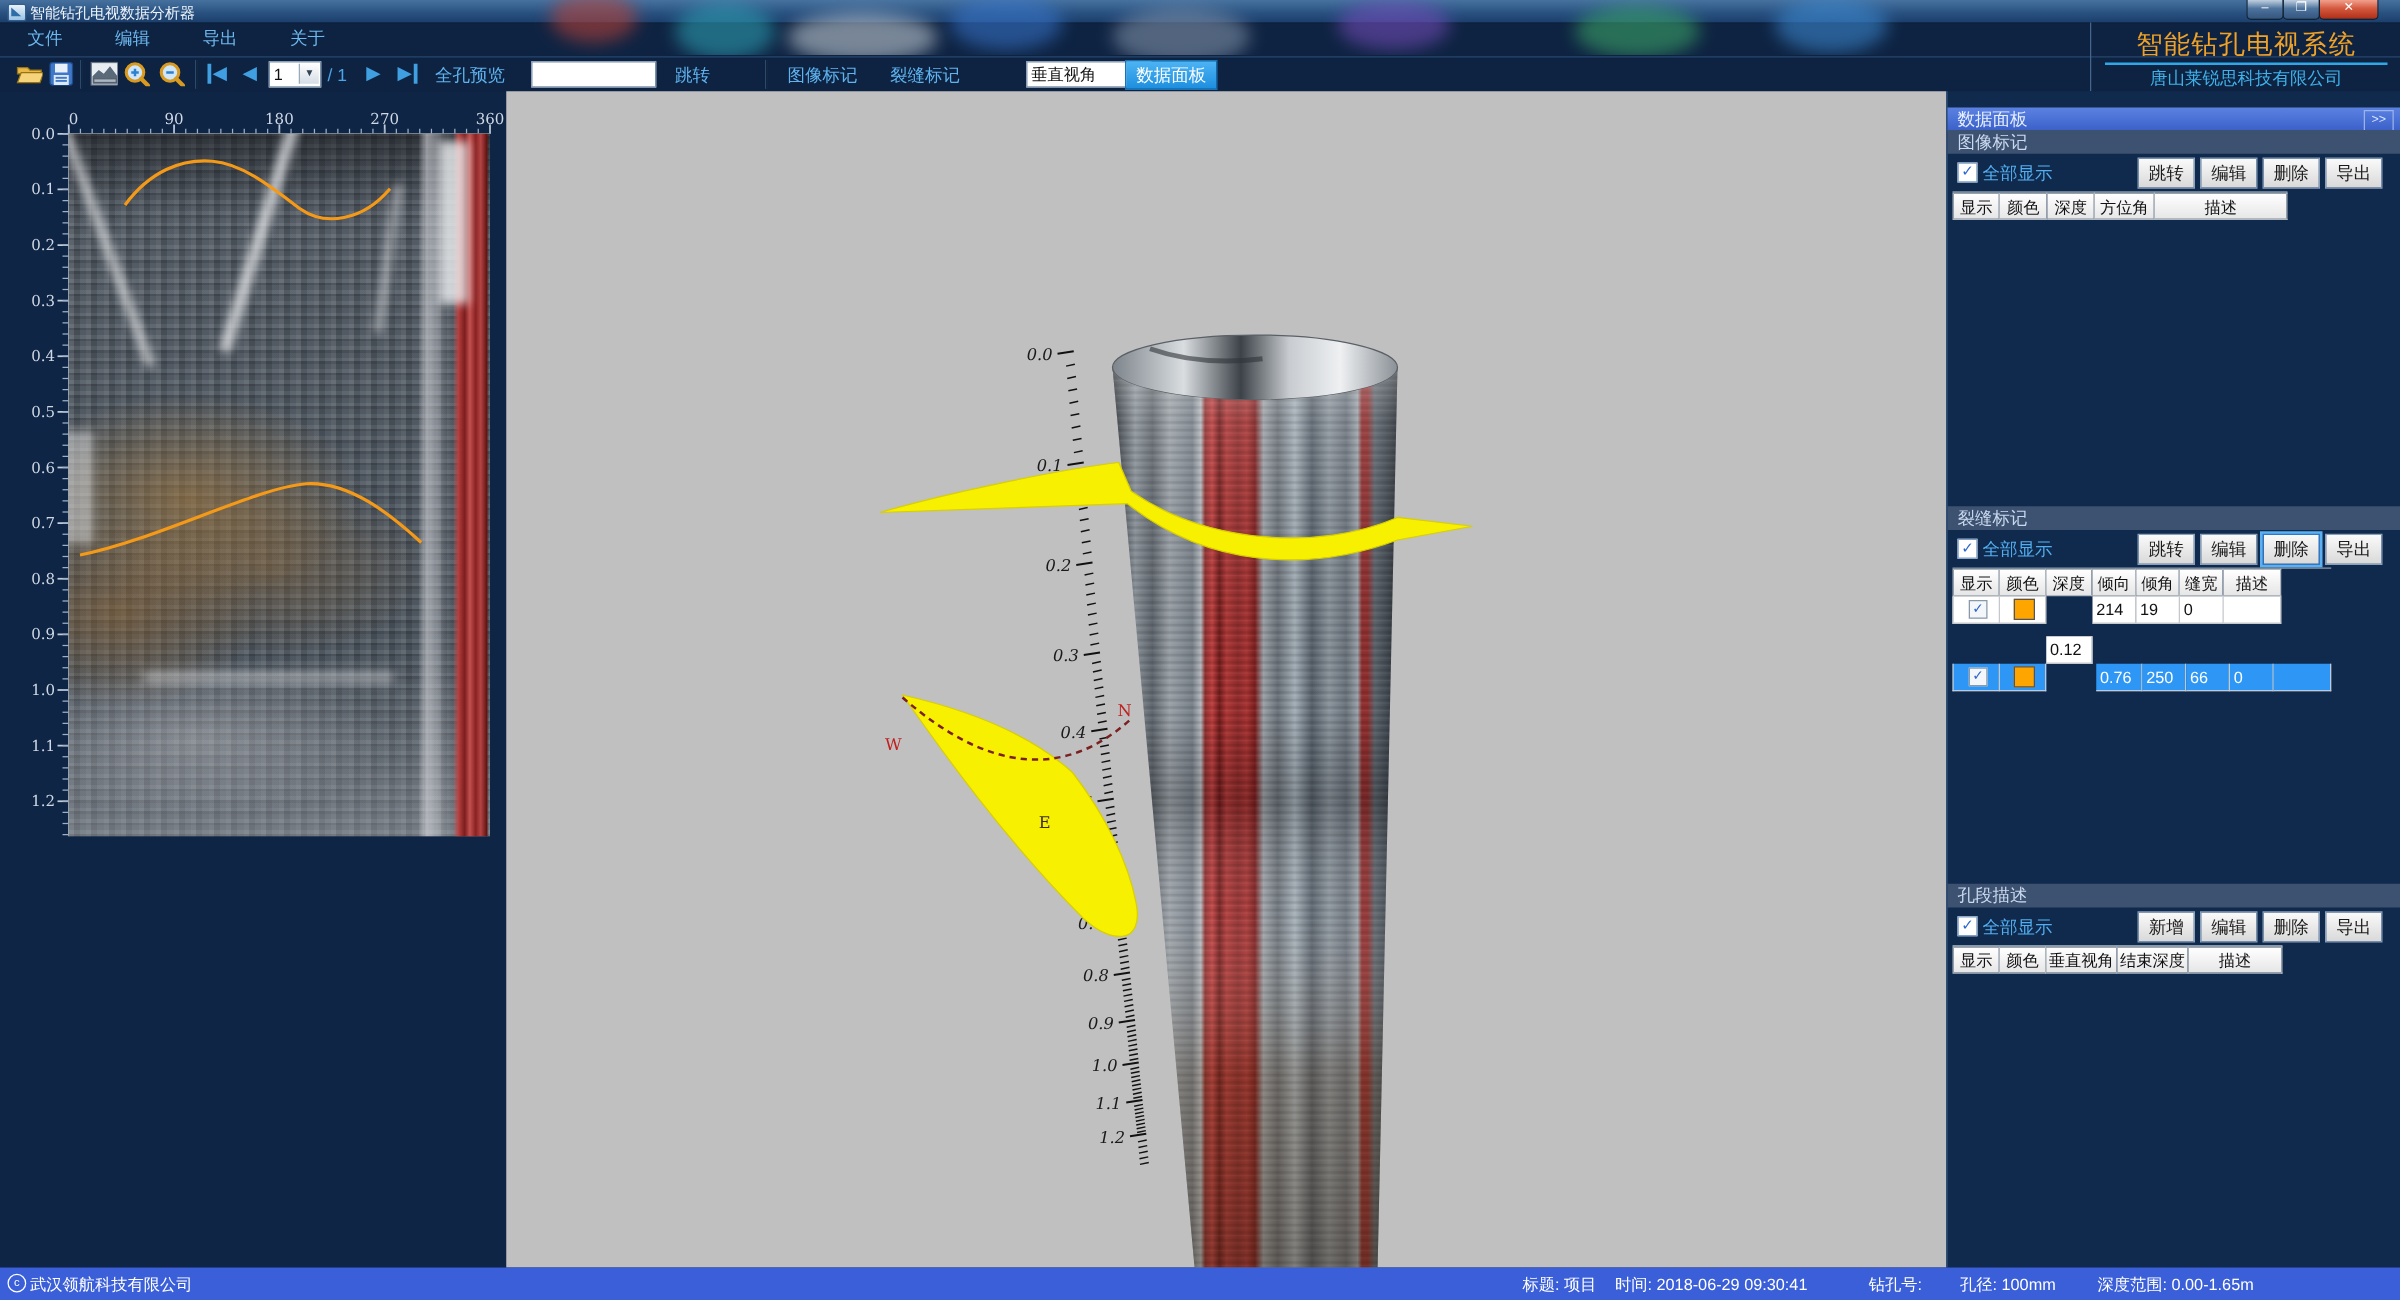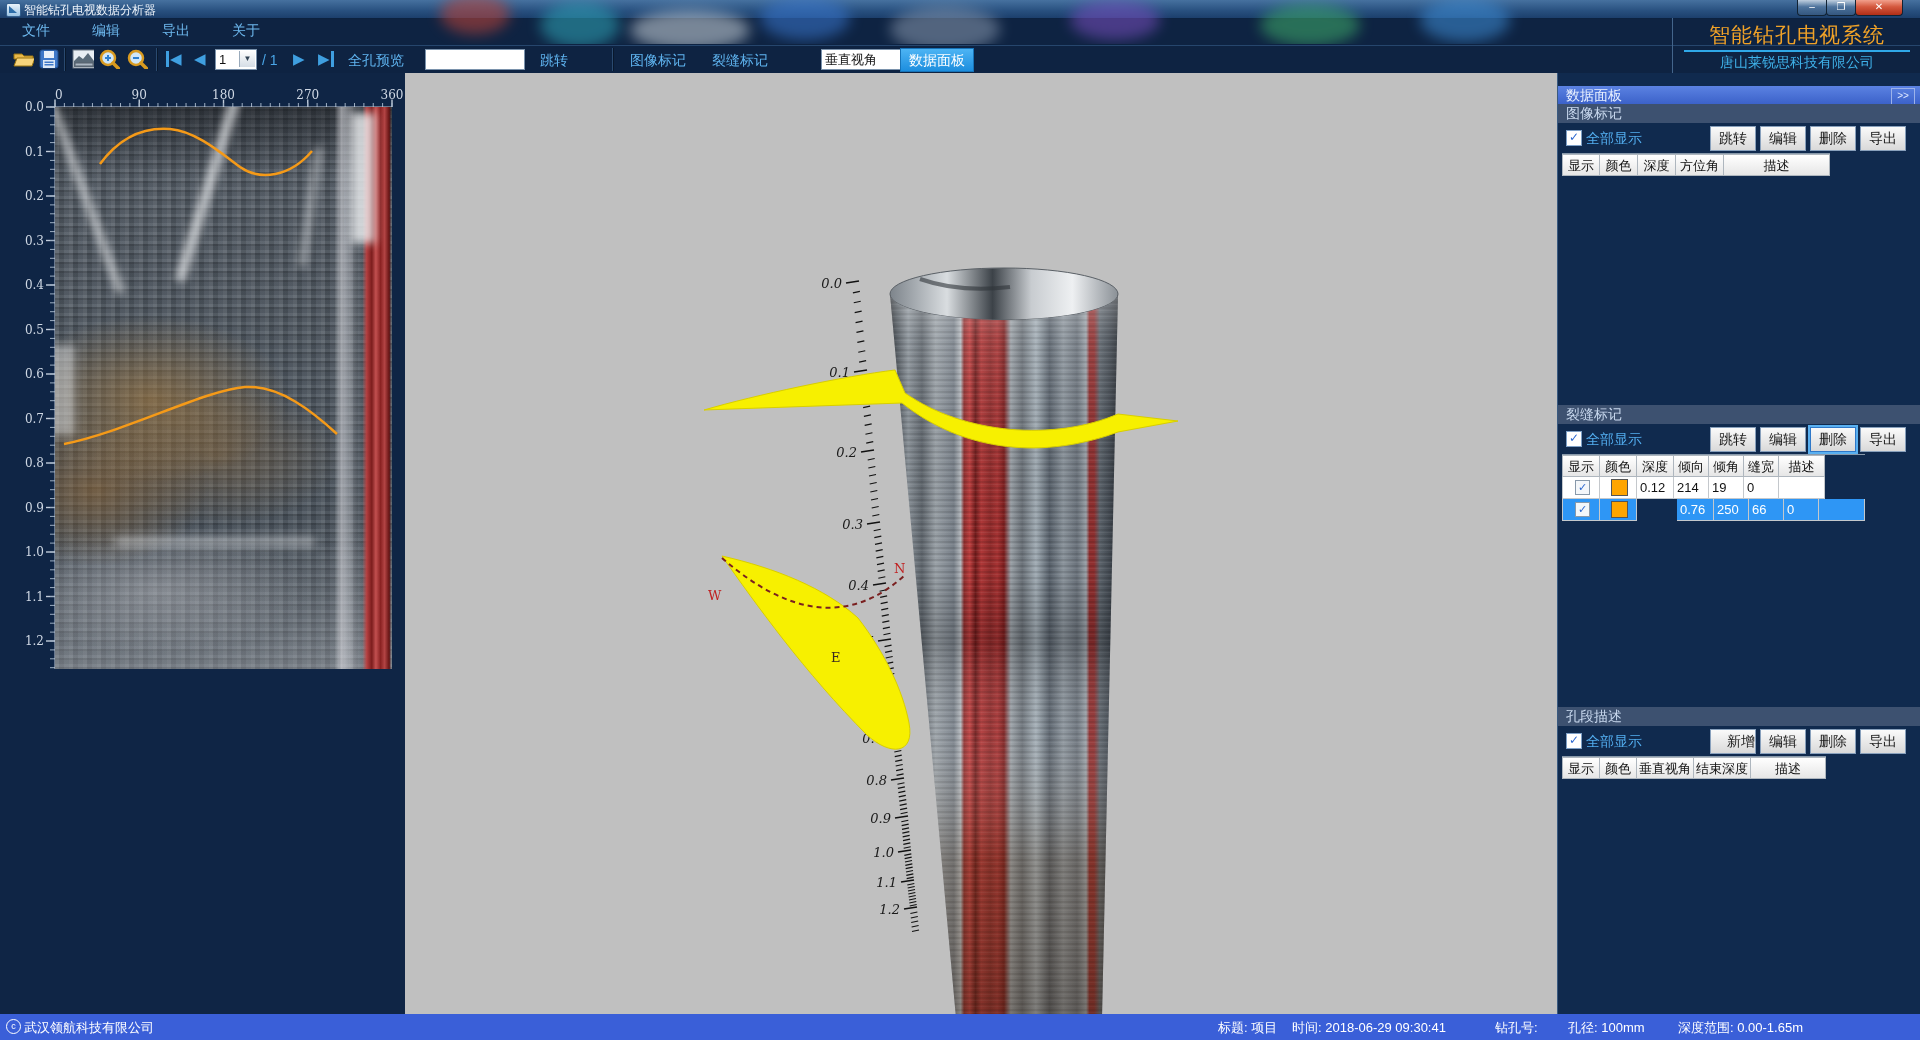--- a/index.html
+++ b/index.html
@@ -576,21 +576,21 @@
             <div class="hcell" style="width: 35px;">缝宽</div>
             <div class="hcell" style="width: 46px;">描述</div>
           </div>
           <div class="tbl-row">
             <div class="dcell" style="width: 38px;">
               <div class="cellchk">✓</div>
             </div>
             <div class="dcell" style="width: 37px;">
               <div class="swatch" style="background: rgb(255, 165, 0);"></div>
             </div>
-            <div class="dcell" style="width: 37px;">0.12</div>
+            <div class="dcell" style="width: 37px; margin-top: 32px;">0.12</div>
             <div class="dcell" style="width: 35px;">214</div>
             <div class="dcell" style="width: 35px;">19</div>
             <div class="dcell" style="width: 35px;">0</div>
             <div class="dcell" style="width: 46px;"></div>
           </div>
           <div class="tbl-row row-selected">
             <div class="dcell" style="width: 38px;">
               <div class="cellchk">✓</div>
             </div>
             <div class="dcell" style="width: 37px;">
@@ -600,21 +600,21 @@
             <div class="dcell" style="width: 35px;">250</div>
             <div class="dcell" style="width: 35px;">66</div>
             <div class="dcell" style="width: 35px;">0</div>
             <div class="dcell" style="width: 46px;"></div>
           </div>
         </div>
         <div class="sec-header" style="top: 634px;">孔段描述</div>
         <div class="controls-row" style="top: 654px;">
           <div class="chk">✓</div>
           <div class="showall">全部显示</div>
-          <div class="pbtn" style="left: 152px; text-align: right;">新增</div>
+          <div class="pbtn" style="left: 152px;">新增</div>
           <div class="pbtn" style="left: 202px;">编辑</div>
           <div class="pbtn" style="left: 252px;">删除</div>
           <div class="pbtn" style="left: 302px;">导出</div>
         </div>
         <div class="tbl" style="top: 683px;">
           <div class="tbl-row">
             <div class="hcell" style="width: 38px;">显示</div>
             <div class="hcell" style="width: 37px;">颜色</div>
             <div class="hcell" style="width: 57px;">垂直视角</div>
             <div class="hcell" style="width: 57px;">结束深度</div>

